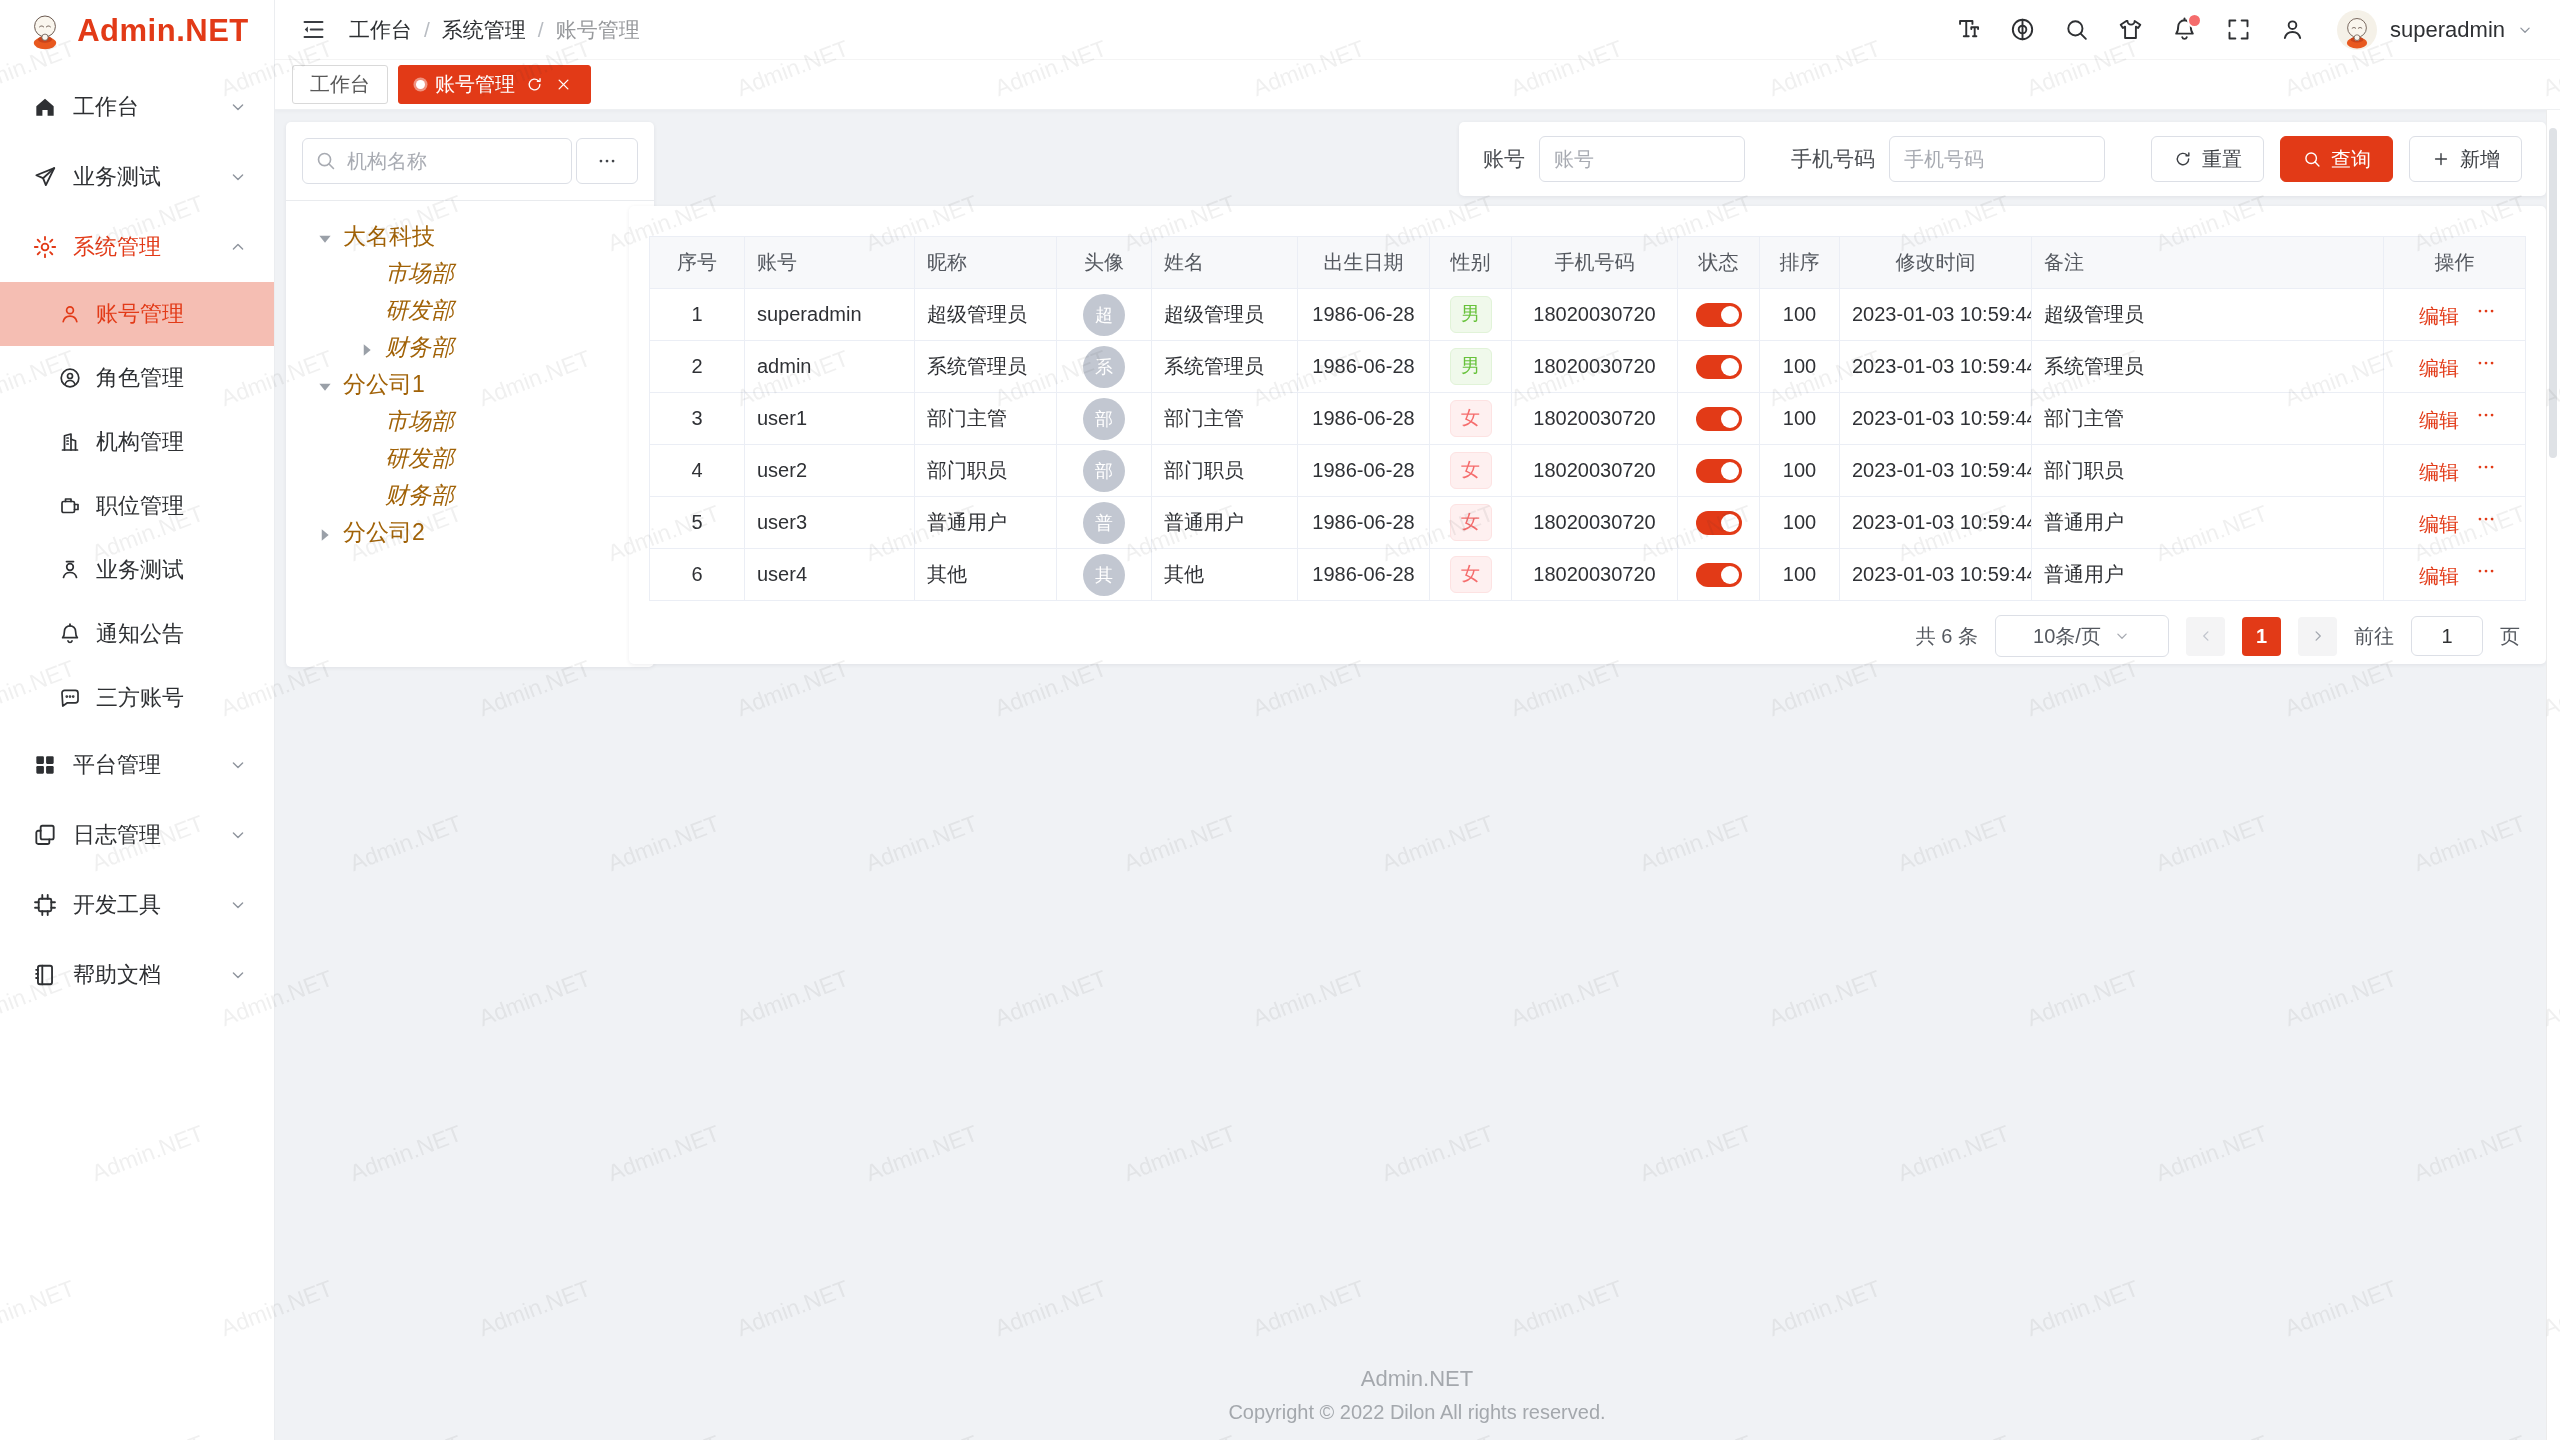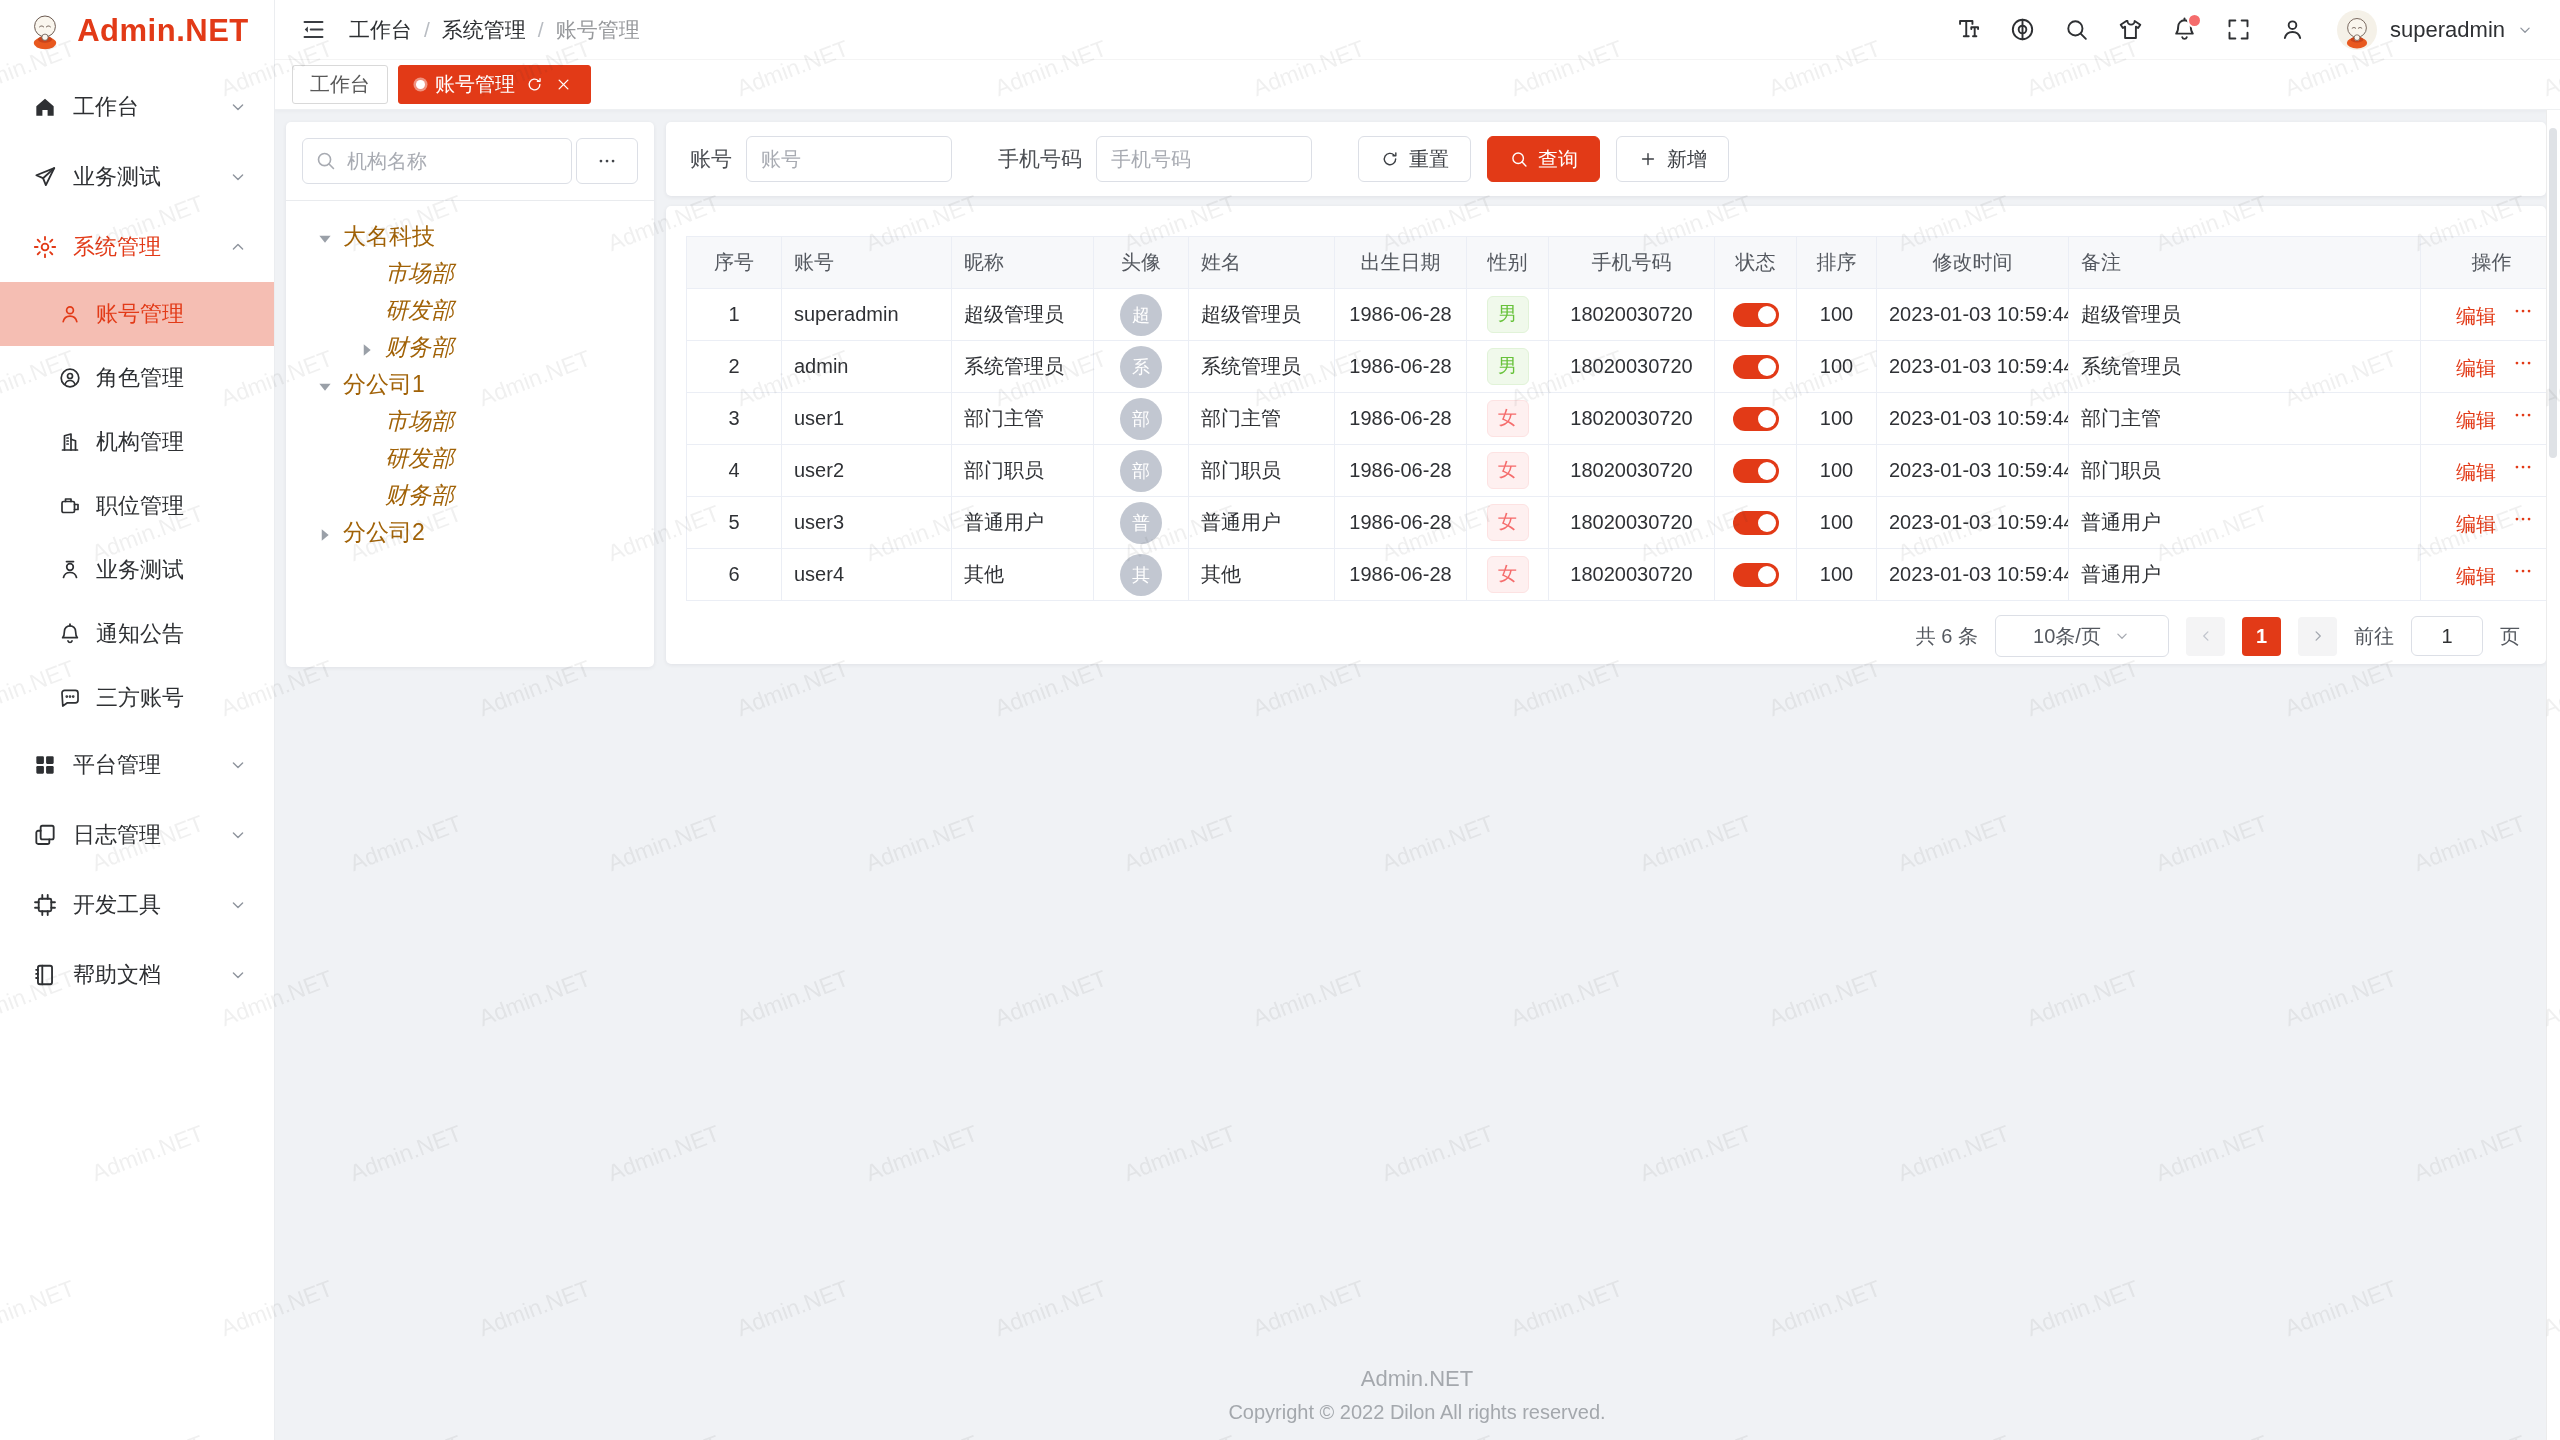--- a/index.html
+++ b/index.html
@@ -79,21 +79,21 @@
   .more-btn{width:62px;height:46px;border:1px solid var(--border);border-radius:6px;background:#fff;
     display:flex;align-items:center;justify-content:center;cursor:pointer;color:#43464b;}
   .more-btn .icon{width:22px;height:22px;}
   .tree-divider{border-top:1px solid #e9ebee;margin:16px -16px 14px;}
   .tree-node{height:37px;display:flex;align-items:flex-end;font-size:23px;color:#a16207;cursor:pointer;}
   .tree-node .caret{width:26px;height:26px;color:#9aa0a8;display:inline-flex;flex:none;}
   .tree-node.lvl0{padding-left:10px;}
   .tree-node.lvl1{padding-left:52px;font-style:italic;}
   .tn-label{margin-left:5px;}
 
-  .right-col{flex:1;display:flex;flex-direction:column;gap:10px;min-width:0;}
+  .right-col{flex:1;display:flex;flex-direction:column;gap:10px;min-width:0;align-items:flex-end;}
   .query-card{height:74px;display:flex;align-items:center;padding:0 24px;box-sizing:border-box;}
   .q-label{font-size:21px;color:#4c4f54;margin-right:14px;}
   .q-label.phone{margin-left:46px;}
   .q-input{height:46px;border:1px solid var(--border);border-radius:6px;padding:0 14px;
     font-size:20px;color:var(--txt);outline:none;box-sizing:border-box;font-family:inherit;}
   .q-input::placeholder{color:var(--ph);}
   .q-input.acc{width:206px;}
   .q-input.ph{width:216px;}
   .q-btns{display:flex;gap:16px;margin-left:46px;}
   .btn{height:46px;padding:0 21px;border:1px solid var(--border);border-radius:6px;background:#fff;

